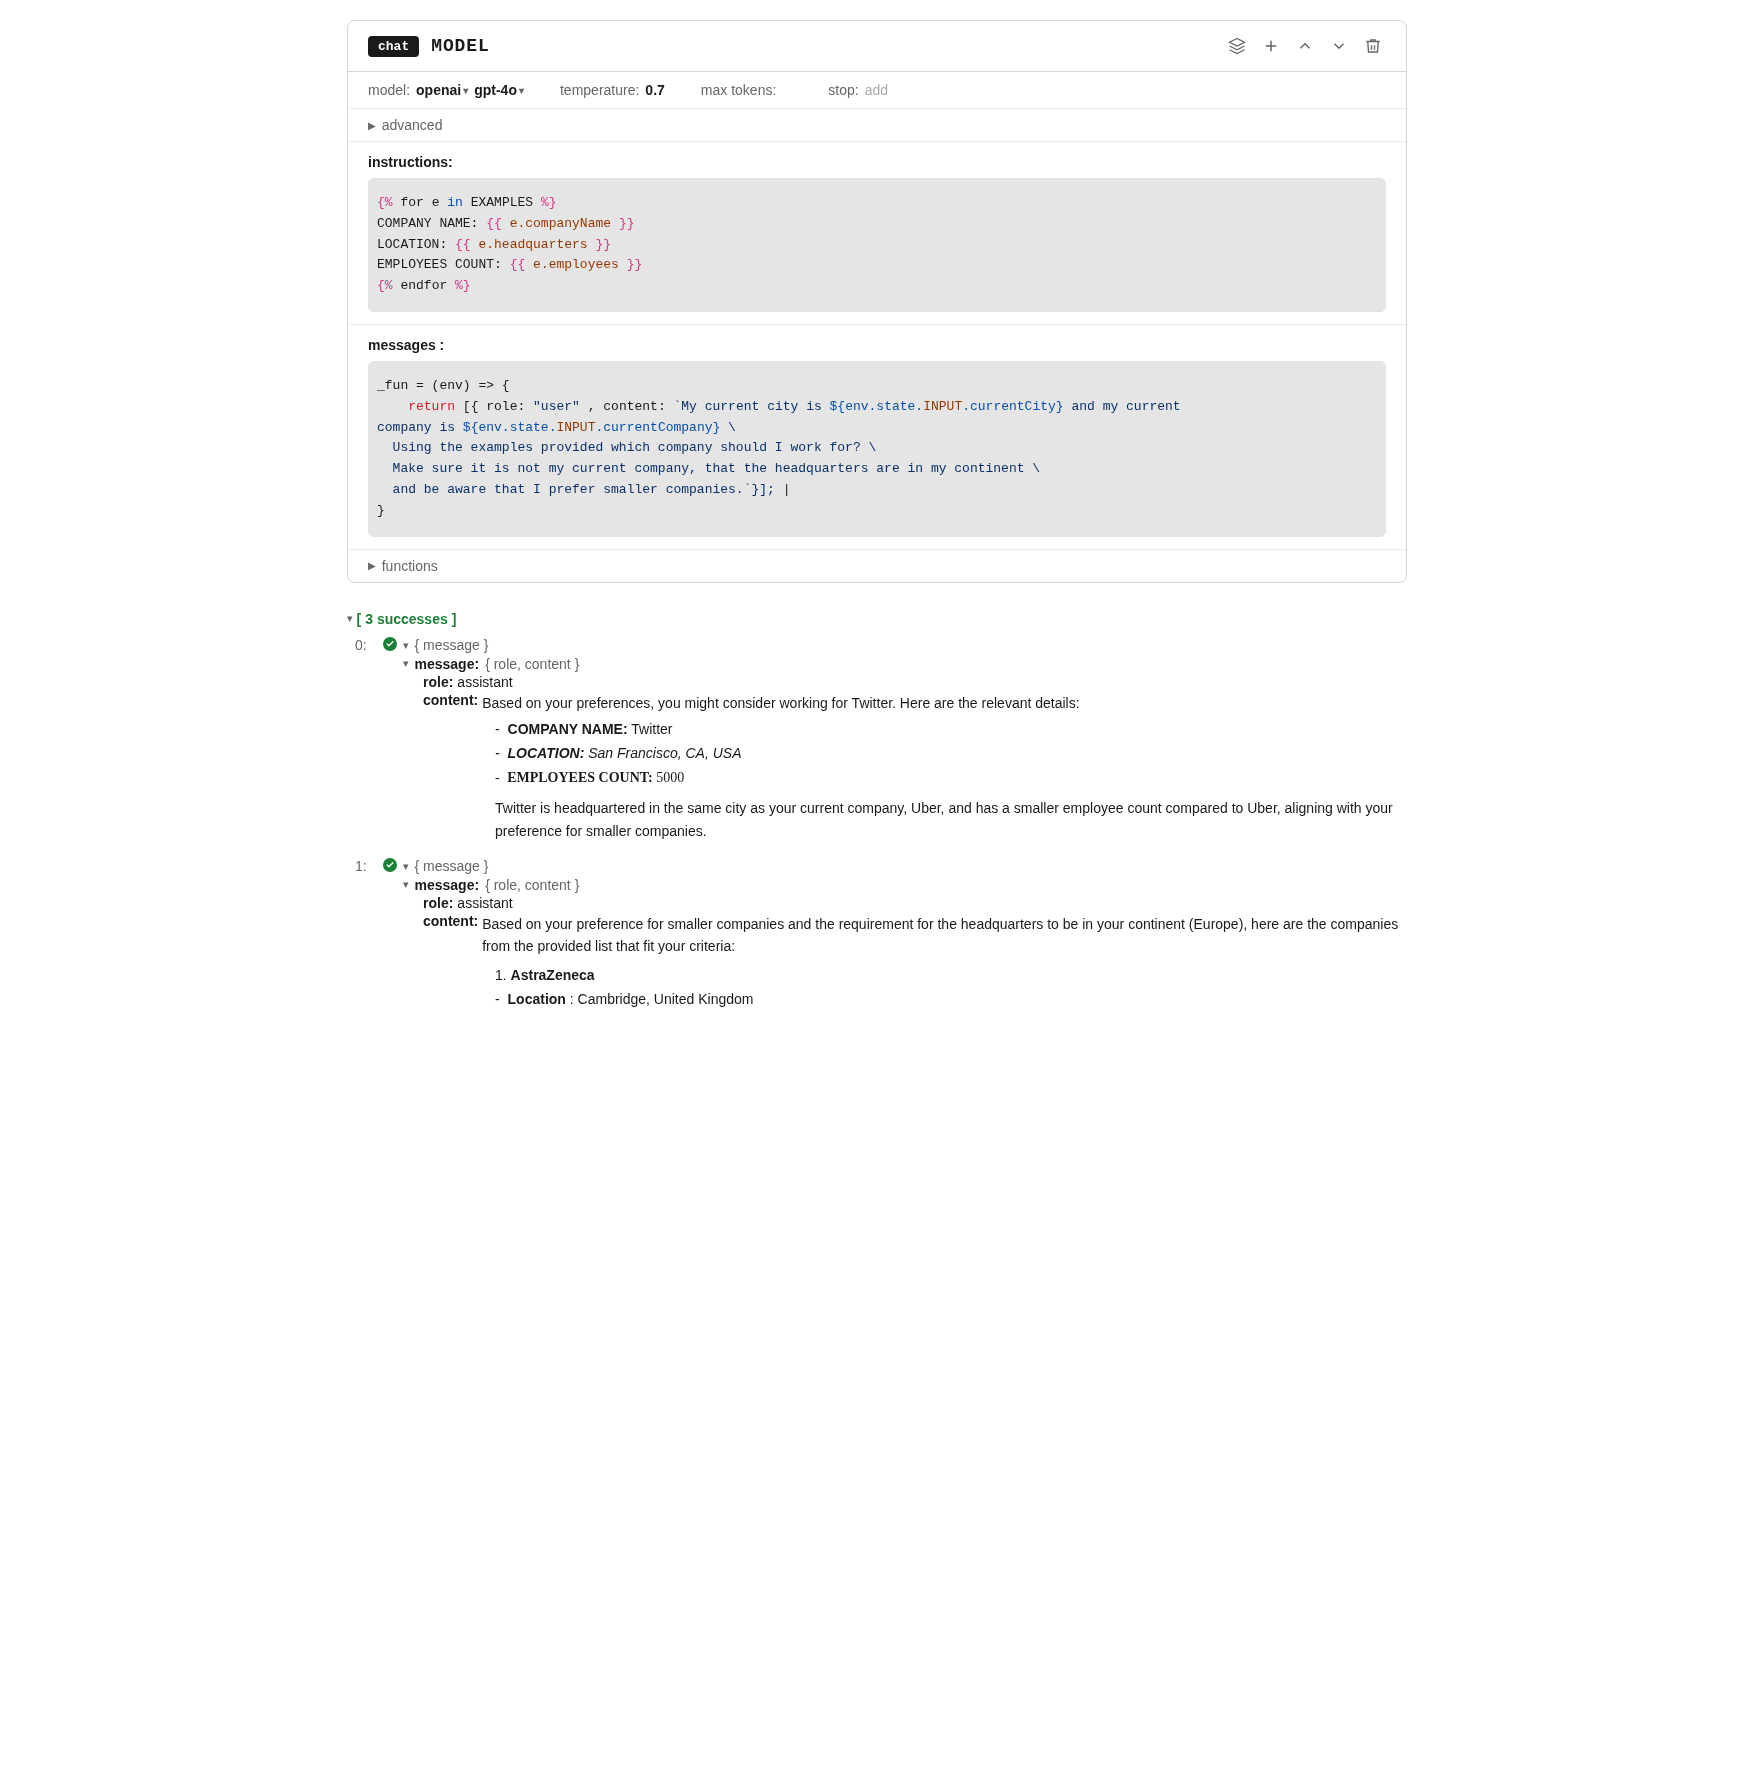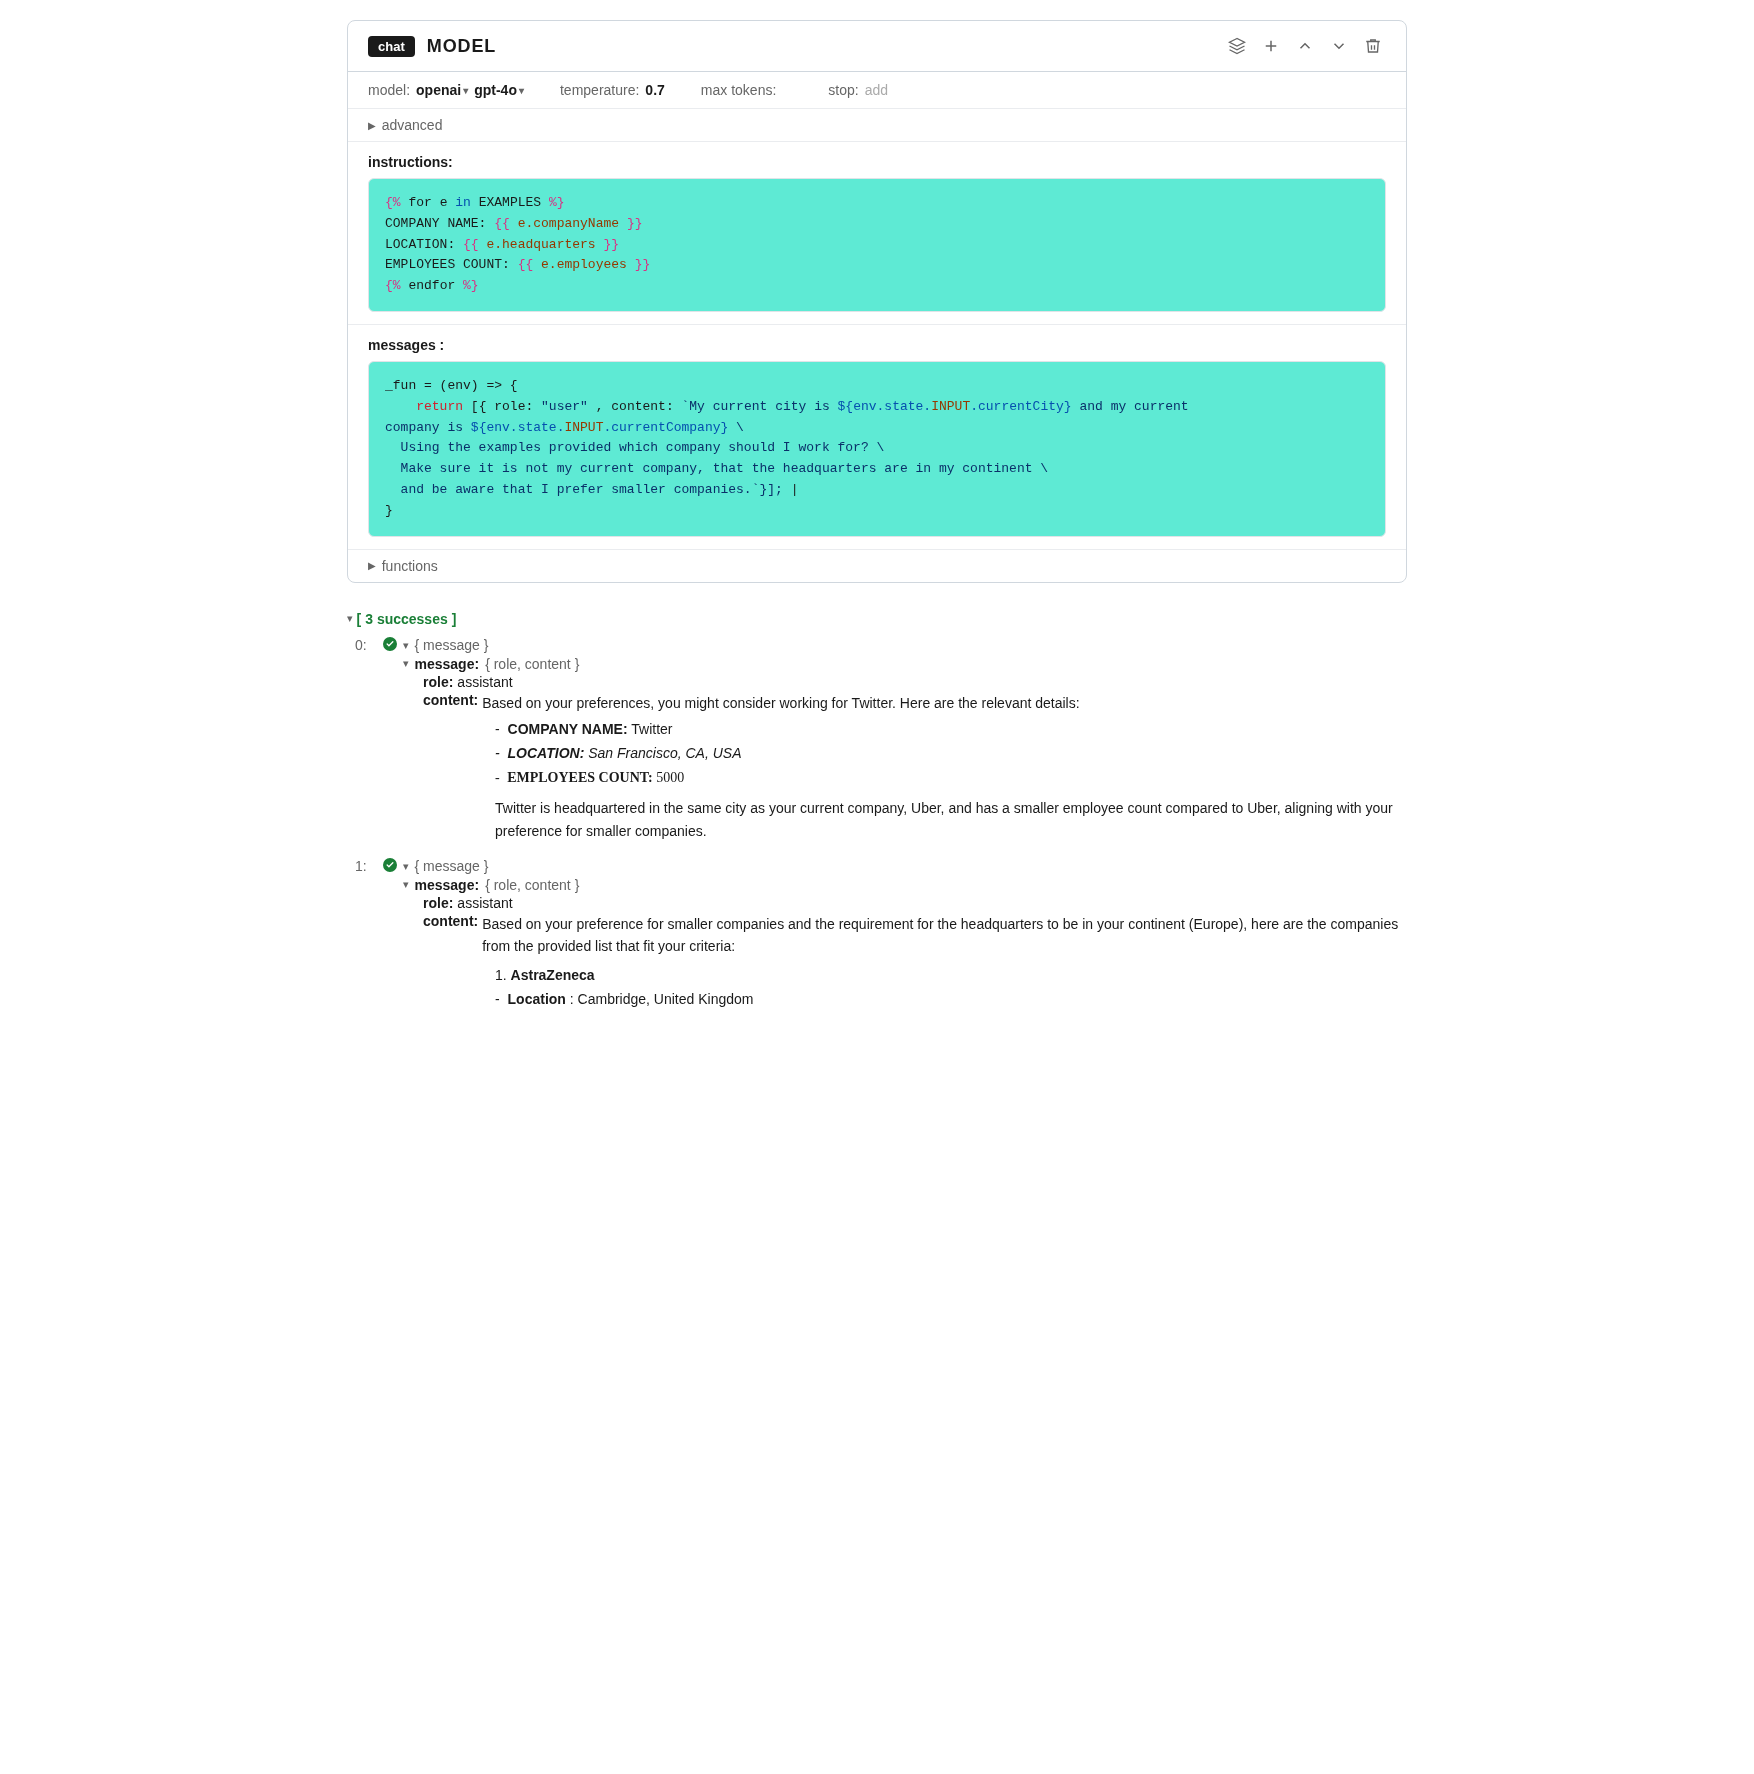--- a/index.html
+++ b/index.html
@@ -24,20 +24,21 @@
       margin-bottom: 24px;
       overflow: hidden;
     }
 
     .model-header {
       display: flex;
       align-items: center;
       justify-content: space-between;
       padding: 12px 20px;
       border-bottom: 1px solid #d0d7de;
+      font-family: Liberation Mono, monospace;
     }
 
     .model-header-left {
       display: flex;
       align-items: center;
       gap: 12px;
     }
 
     .chat-badge {
       background: #1a1a1a;
@@ -136,24 +137,24 @@
     }
 
     .section-label {
       font-weight: 700;
       font-size: 14px;
       margin-bottom: 8px;
       color: #1a1a1a;
     }
 
     .code-block {
-      background: #5eead4;
+      background: #e5e5e5;
       border: 1px solid #e0e4e8;
       border-radius: 6px;
-      padding: 14px 16px;
+      padding: 14px 8px;
       font-family: 'SFMono-Regular', Consolas, 'Liberation Mono', Menlo, monospace;
       font-size: 13px;
       line-height: 1.6;
       overflow-x: auto;
     }
 
     .code-line { display: block; }
     .kw-tag { color: #d63384; }
     .kw-in { color: #0550ae; }
     .kw-plain { color: #1a1a1a; }

